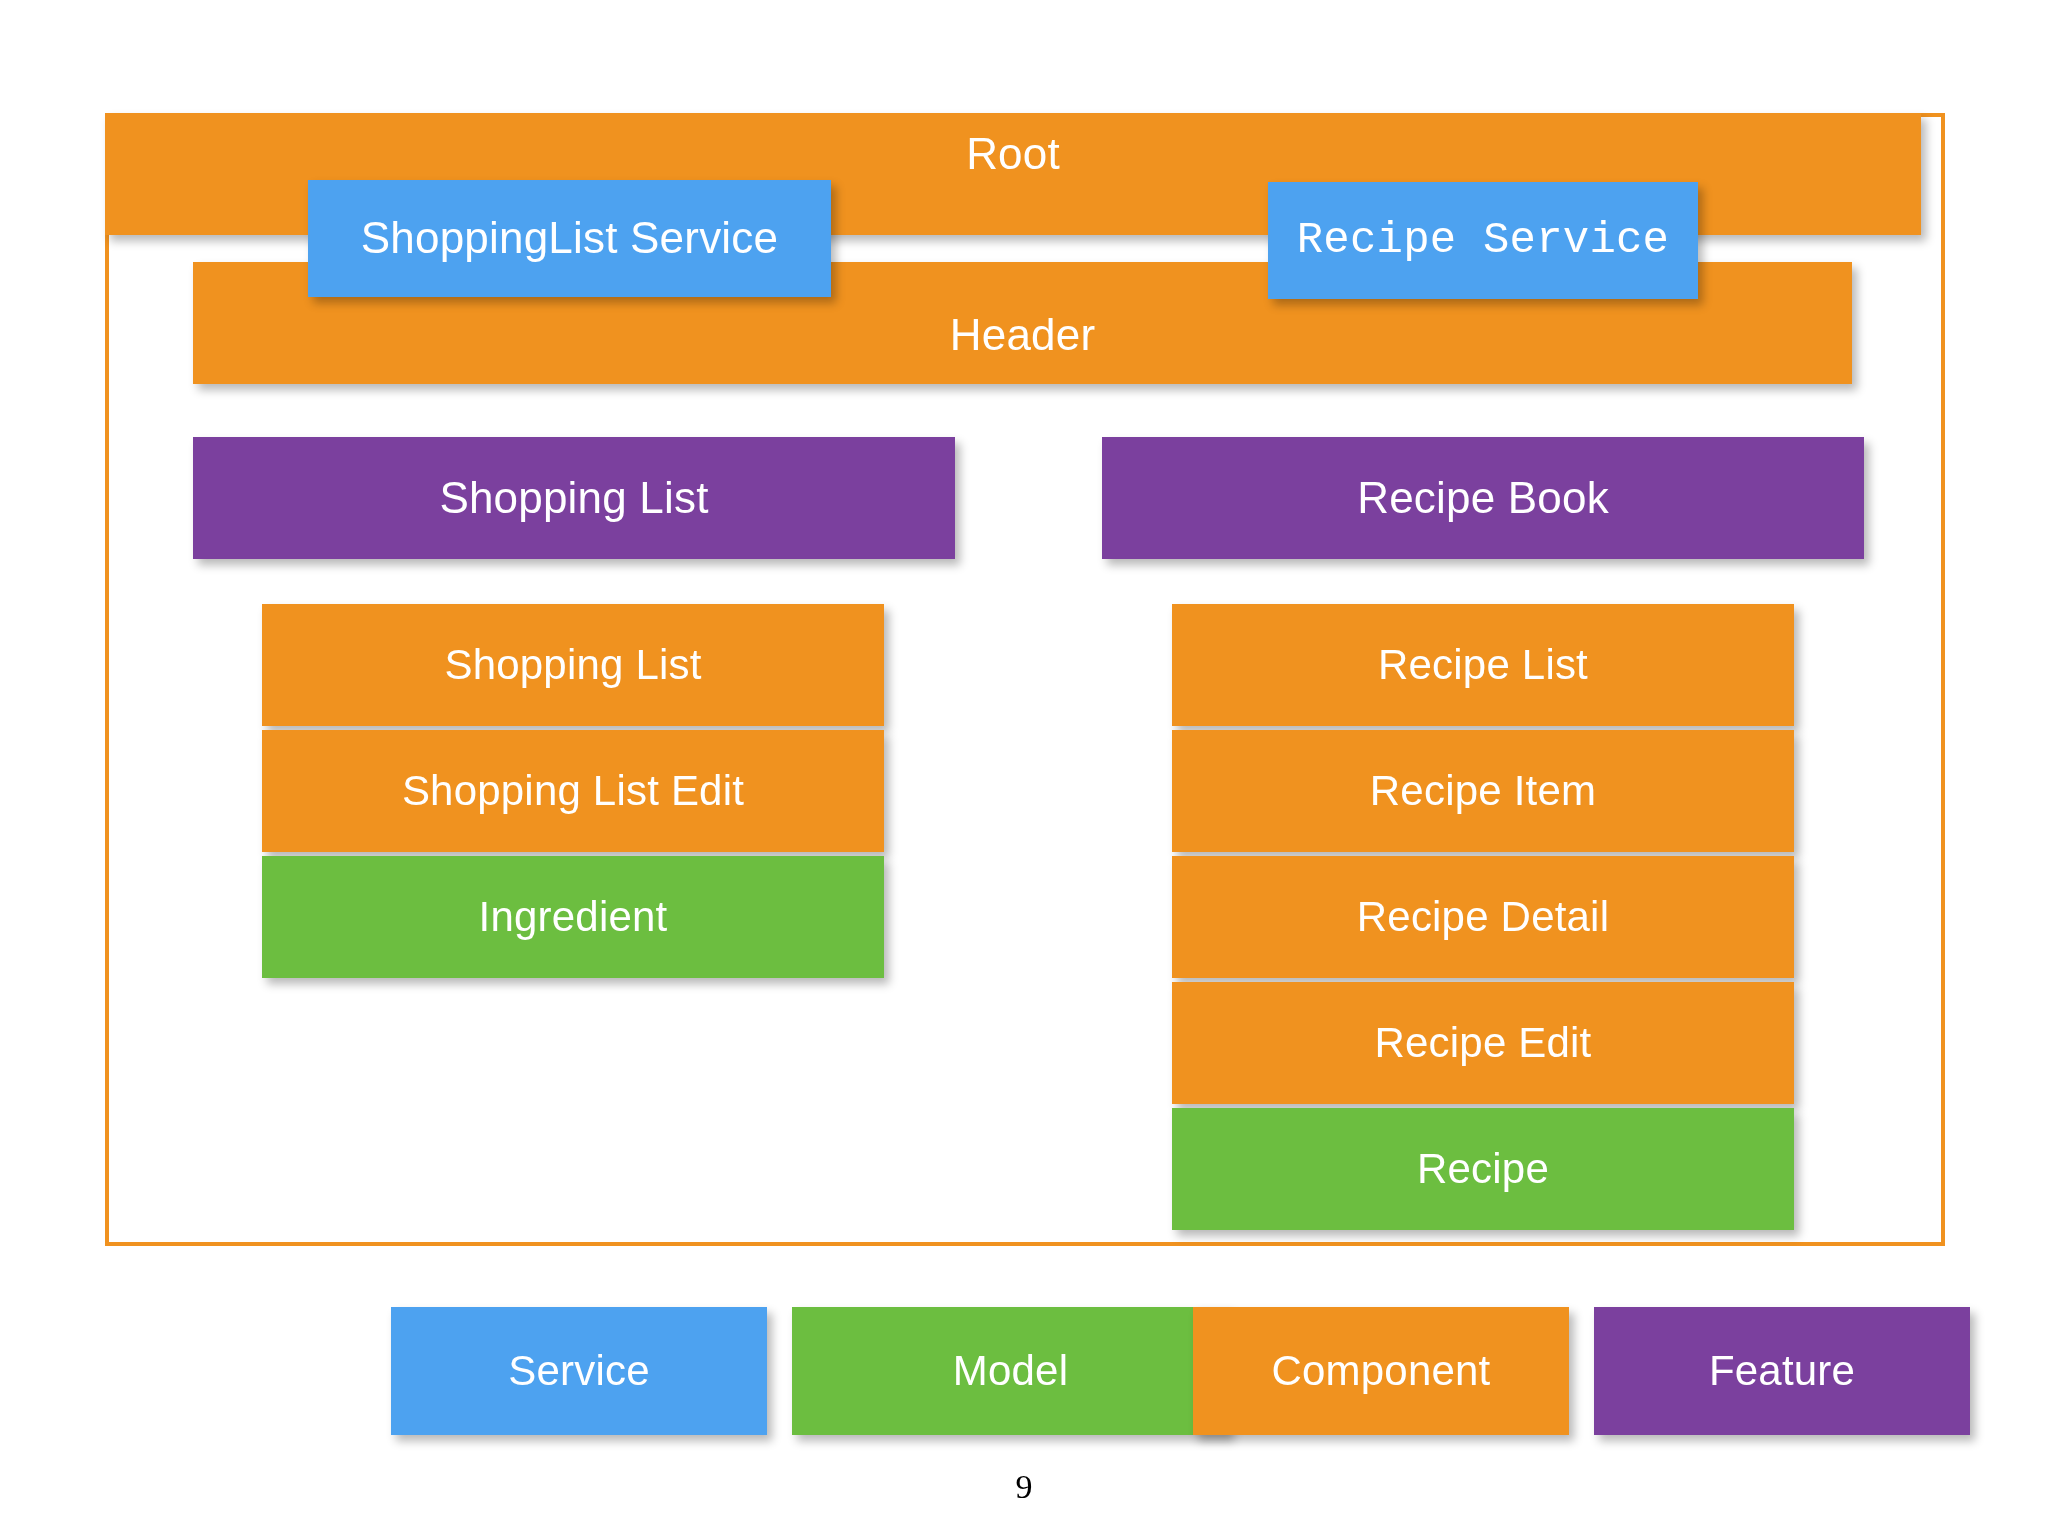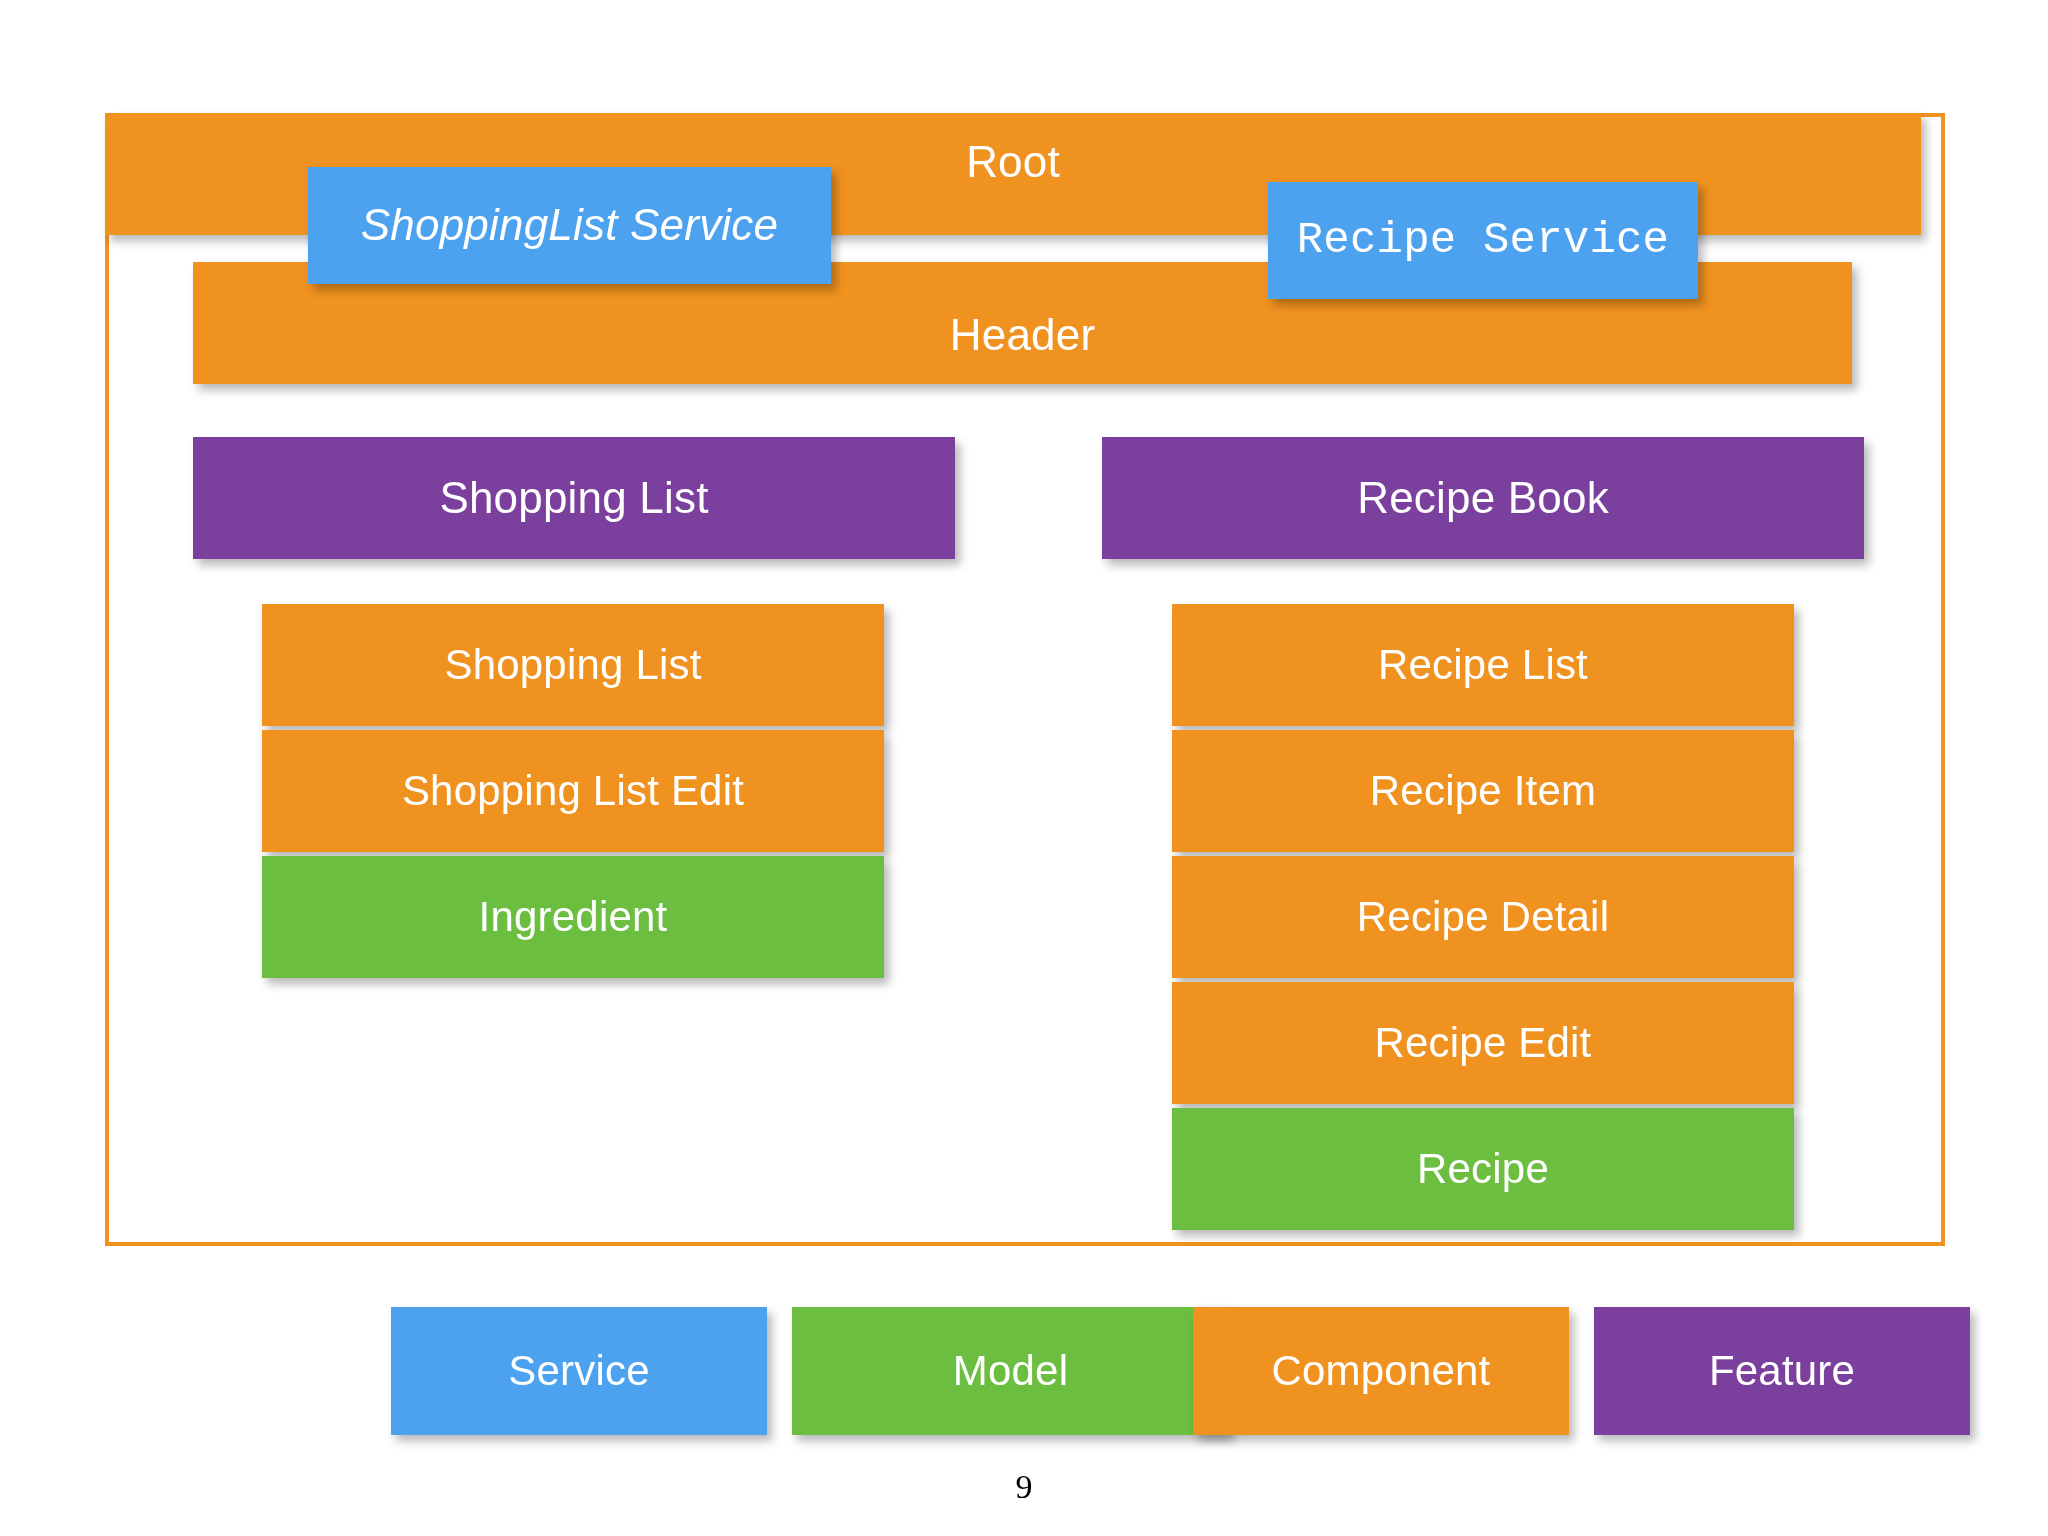--- a/index.html
+++ b/index.html
@@ -51,42 +51,41 @@
   }
 
   
   #root-bar {
     left: 105px;
     top: 113px;
     width: 1816px;
     height: 122px;
     font-size: 44px;
     align-items: flex-start;
-    padding-top: 26px;
+    padding-top: 18px;
   }
 
   
   #header-bar {
     left: 193px;
     top: 262px;
     width: 1659px;
     height: 122px;
     font-size: 44px;
     align-items: flex-end;
     padding-bottom: 26px;
   }
 
   
   #svc-shoppinglist {
     left: 308px;
-    top: 167px;
+    top: 180px;
     width: 523px;
     height: 117px;
     font-size: 44px;
-    font-style: italic;
   }
   #svc-recipe {
     left: 1268px;
     top: 182px;
     width: 430px;
     height: 117px;
     font-size: 44px;
     font-family: Liberation Mono, monospace;
   }
 

